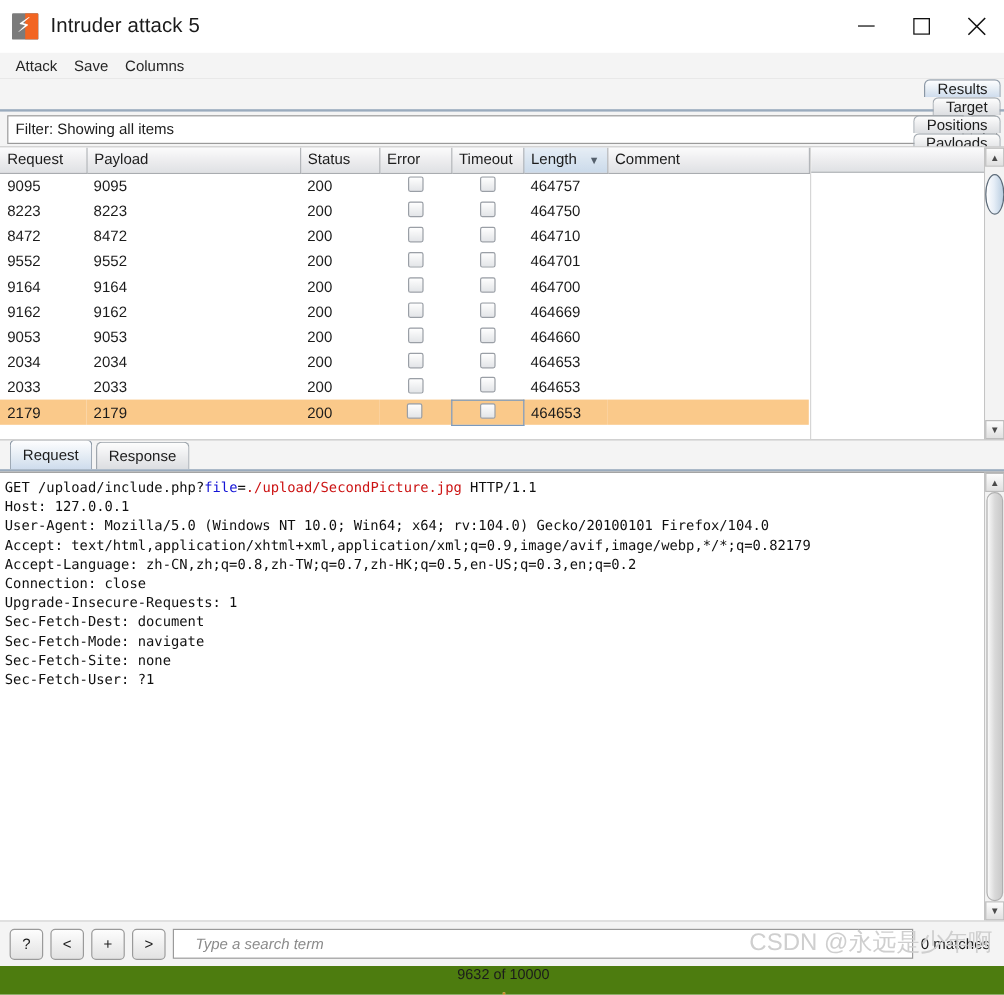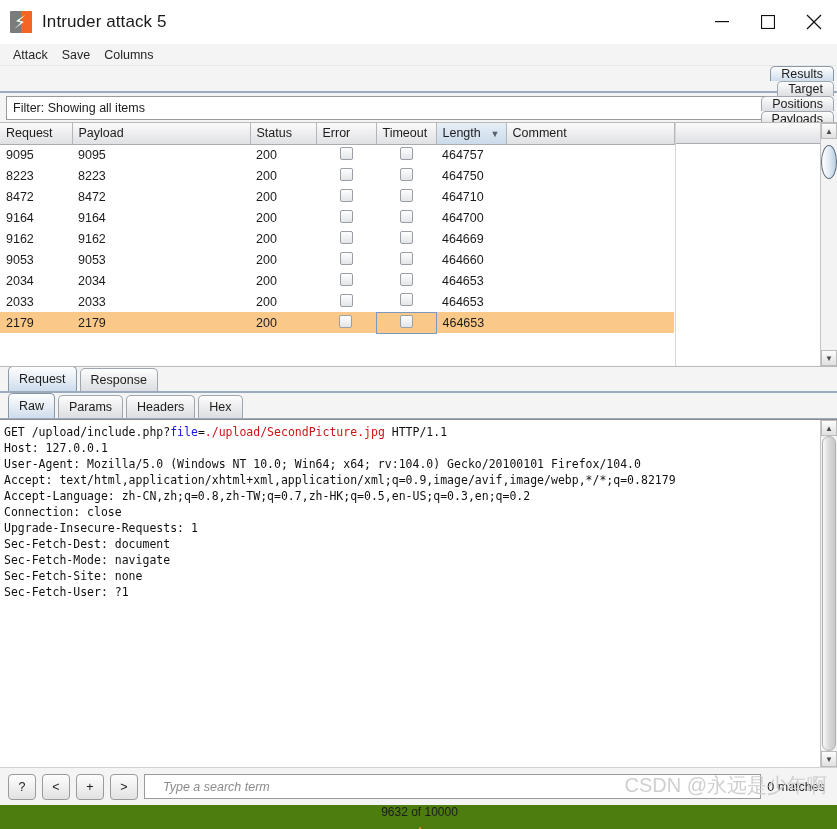--- a/index.html
+++ b/index.html
@@ -412,20 +412,29 @@
             <tr>
               <td>8472</td>
               <td>8472</td>
               <td>200</td>
               <td class="cb-cell"><span class="checkbox"></span></td>
               <td class="cb-cell"><span class="checkbox"></span></td>
               <td>464710</td>
               <td></td>
             </tr>
             <tr>
+              <td>9552</td>
+              <td>9552</td>
+              <td>200</td>
+              <td class="cb-cell"><span class="checkbox"></span></td>
+              <td class="cb-cell"><span class="checkbox"></span></td>
+              <td>464701</td>
+              <td></td>
+            </tr>
+            <tr>
               <td>9164</td>
               <td>9164</td>
               <td>200</td>
               <td class="cb-cell"><span class="checkbox"></span></td>
               <td class="cb-cell"><span class="checkbox"></span></td>
               <td>464700</td>
               <td></td>
             </tr>
             <tr>
               <td>9162</td>
@@ -483,26 +492,20 @@
       <div class="track">
         <div class="thumb-round"></div>
       </div>
       <div class="arrow">▼</div>
     </div>
   </div>
 
   <div class="msg-tabstrip">
     <div class="tab active">Request</div>
     <div class="tab">Response</div>
-  </div>
-  <div class="msg-tabstrip2">
-    <div class="tab active">Raw</div>
-    <div class="tab">Params</div>
-    <div class="tab">Headers</div>
-    <div class="tab">Hex</div>
   </div>
 
   <div class="req-wrap">
     <div class="req-text"><span><span>GET /upload/include.php?</span><span class="kw-blue">file</span><span>=</span><span class="kw-red">./upload/SecondPicture.jpg</span><span> HTTP/1.1</span></span>
 <span id="request-headers">Host: 127.0.0.1
 User-Agent: Mozilla/5.0 (Windows NT 10.0; Win64; x64; rv:104.0) Gecko/20100101 Firefox/104.0
 Accept: text/html,application/xhtml+xml,application/xml;q=0.9,image/avif,image/webp,*/*;q=0.82179
 Accept-Language: zh-CN,zh;q=0.8,zh-TW;q=0.7,zh-HK;q=0.5,en-US;q=0.3,en;q=0.2
 Connection: close
 Upgrade-Insecure-Requests: 1

